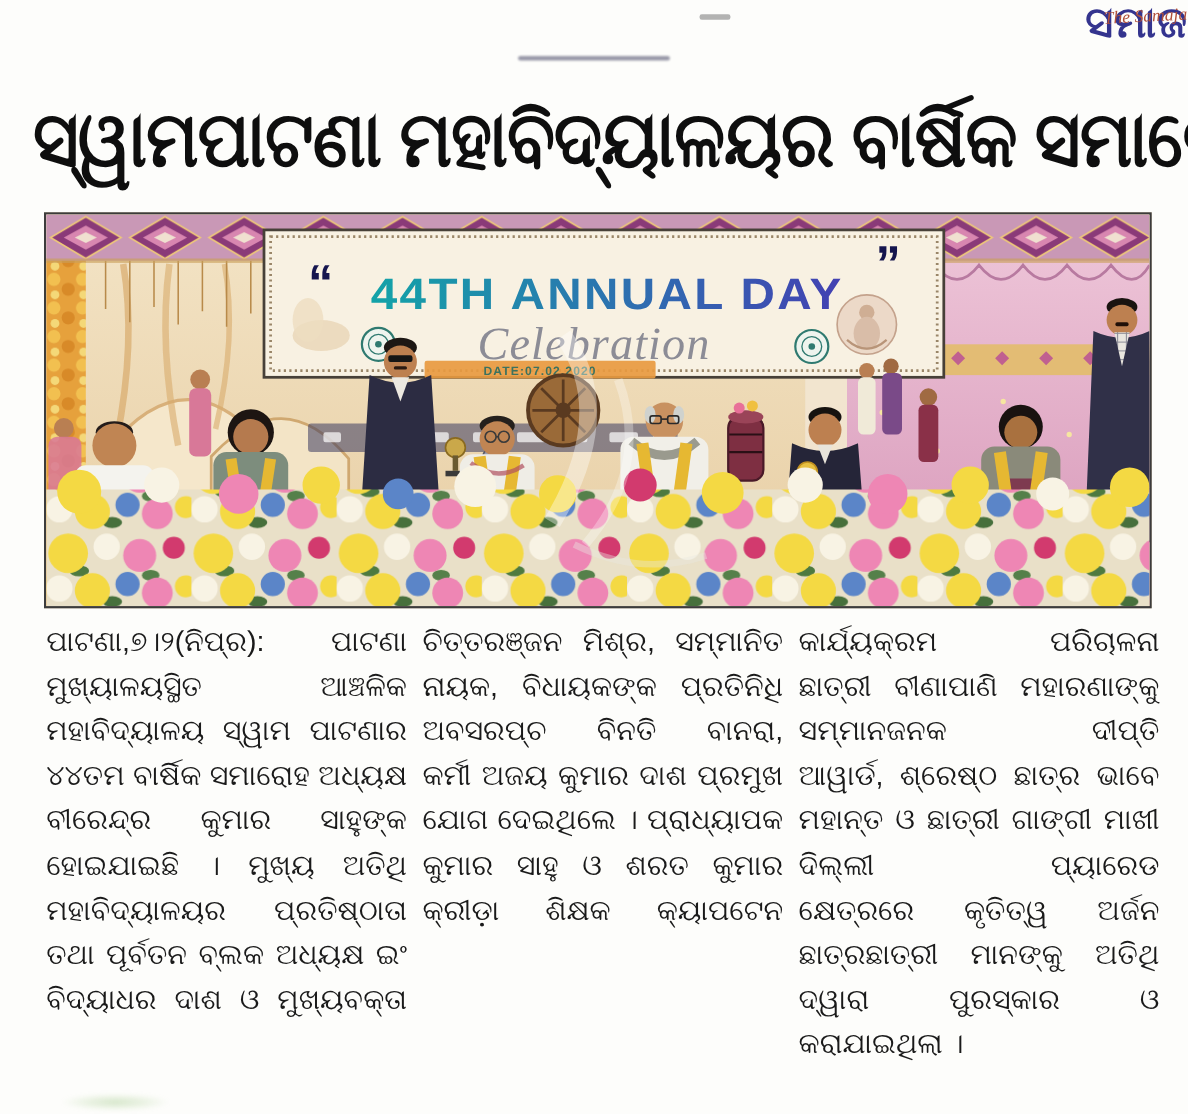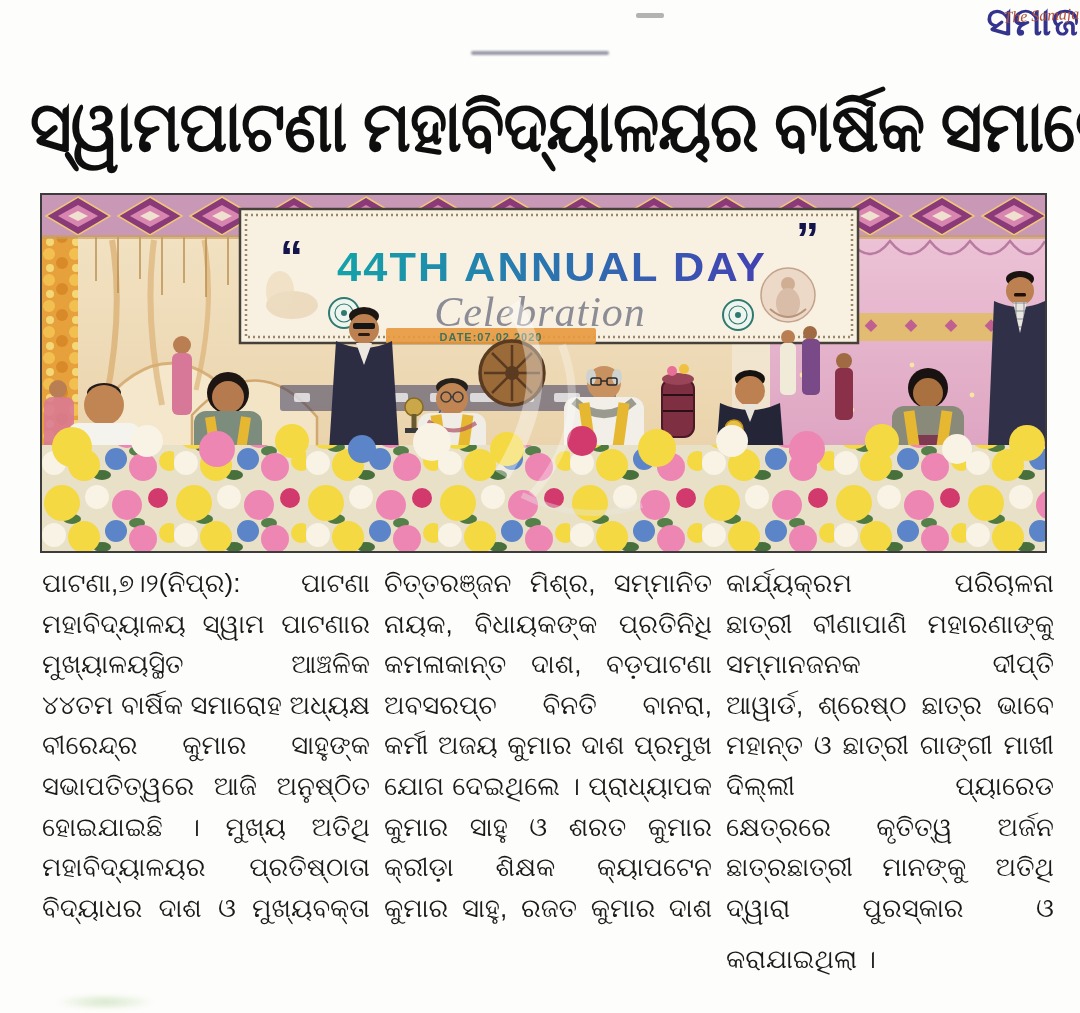--- a/index.html
+++ b/index.html
@@ -25,21 +25,21 @@
   
   .photo-frame{position:absolute;top:193px;left:40px;width:1007px;height:360px;
                border:2px solid #3c3c3c;box-sizing:border-box;background:#f1ddbe;}
   .photo-frame svg{display:block;width:100%;height:100%;}
 
   
   .article{position:absolute;top:563px;left:42px;width:1012px;display:flex;gap:14px;}
   .col{width:328px;overflow:hidden;}
   .line{font-size:26px;color:#1a1a1a;height:40.6px;line-height:40.6px;
         text-align:justify;text-align-last:justify;overflow:hidden;}
-  .line.left{text-align-last:left;margin-top:11px;}
+  .line.left{text-align-last:left;}
 
   .bottom-smudge{position:absolute;left:55px;top:994px;width:100px;height:16px;
                  background:radial-gradient(ellipse at center, rgba(150,195,120,.38), rgba(150,195,120,0) 70%);
                  filter:blur(2px);}
 </style>
 </head>
 <body>
 
 <div class="page">
 
@@ -336,39 +336,37 @@
         <path d="M470,110 q50,70 -10,170" stroke="#ffffff" stroke-width="16" opacity=".38"></path>
         <path d="M520,150 q30,80 -30,150" stroke="#ffffff" stroke-width="8" opacity=".3"></path>
         <path d="M480,300 q60,30 120,10" stroke="#e8e8e0" stroke-width="6" opacity=".4"></path>
       </g>
     </svg>
   </figure>
 
   <section class="article">
     <div class="col">
       <div class="line">ପାଟଣା,୭।୨(ନିପ୍ର): ପାଟଣା ବ୍ଲକ</div>
+      <div class="line">ମୁଖ୍ୟାଳୟସ୍ଥିତ ଆଞ୍ଚଳିକ</div>
       <div class="line">ମହାବିଦ୍ୟାଳୟ ସ୍ୱାମ ପାଟଣାର</div>
-      <div class="line">ମୁଖ୍ୟାଳୟସ୍ଥିତ ଆଞ୍ଚଳିକ</div>
       <div class="line">୪୪ତମ ବାର୍ଷିକ ସମାରୋହ ଅଧ୍ୟକ୍ଷ</div>
       <div class="line">ବୀରେନ୍ଦ୍ର କୁମାର ସାହୁଙ୍କ</div>
-      <div class="line">ସଭାପତିତ୍ୱରେ ଆଜି ଅନୁଷ୍ଠିତ</div>
       <div class="line">ହୋଇଯାଇଛି । ମୁଖ୍ୟ ଅତିଥି ଭାବେ</div>
       <div class="line">ମହାବିଦ୍ୟାଳୟର ପ୍ରତିଷ୍ଠାତା ସମ୍ପାଦକ</div>
+      <div class="line">ତଥା ପୂର୍ବତନ ବ୍ଲକ ଅଧ୍ୟକ୍ଷ ଇଂ</div>
       <div class="line">ବିଦ୍ୟାଧର ଦାଶ ଓ ମୁଖ୍ୟବକ୍ତା ଭାବେ</div>
     </div>
     <div class="col">
       <div class="line">ଚିତ୍ତରଞ୍ଜନ ମିଶ୍ର, ସମ୍ମାନିତ ଅତିଥି</div>
       <div class="line">ନାୟକ, ବିଧାୟକଙ୍କ ପ୍ରତିନିଧି</div>
-      <div class="line">କମଳାକାନ୍ତ ଦାଶ, ବଡ଼ପାଟଣା</div>
       <div class="line">ଅବସରପ୍ଚ ବିନତି ବାନରା, ସାମାଜିକ</div>
       <div class="line">କର୍ମୀ ଅଜୟ କୁମାର ଦାଶ ପ୍ରମୁଖ</div>
       <div class="line">ଯୋଗ ଦେଇଥିଲେ । ପ୍ରାଧ୍ୟାପକ ଅଶ୍ୱିନୀ</div>
       <div class="line">କୁମାର ସାହୁ ଓ ଶରତ କୁମାର ମିଶ୍ର</div>
       <div class="line">କ୍ରୀଡ଼ା ଶିକ୍ଷକ କ୍ୟାପଟେନ ଧର୍ମେନ୍ଦ୍ର</div>
-      <div class="line">କୁମାର ସାହୁ, ରଜତ କୁମାର ଦାଶ</div>
     </div>
     <div class="col">
       <div class="line">କାର୍ଯ୍ୟକ୍ରମ ପରିଚାଳନା କରିଥିଲେ ।</div>
       <div class="line">ଛାତ୍ରୀ ବୀଣାପାଣି ମହାରଣାଙ୍କୁ</div>
       <div class="line">ସମ୍ମାନଜନକ ଦୀପ୍ତି ମେମୋରିଆଲ</div>
       <div class="line">ଆୱାର୍ଡ, ଶ୍ରେଷ୍ଠ ଛାତ୍ର ଭାବେ ସିପୁନ</div>
       <div class="line">ମହାନ୍ତ ଓ ଛାତ୍ରୀ ଗାଙ୍ଗୀ ମାଖୀ ଏବଂ</div>
       <div class="line">ଦିଲ୍ଲୀ ପ୍ୟାରେଡ ଅଂଶଗ୍ରହଣକାରୀ</div>
       <div class="line">କ୍ଷେତ୍ରରେ କୃତିତ୍ୱ ଅର୍ଜନ କରିଥିବା କୃତି</div>
       <div class="line">ଛାତ୍ରଛାତ୍ରୀ ମାନଙ୍କୁ ଅତିଥି ମାନଙ୍କ</div>

